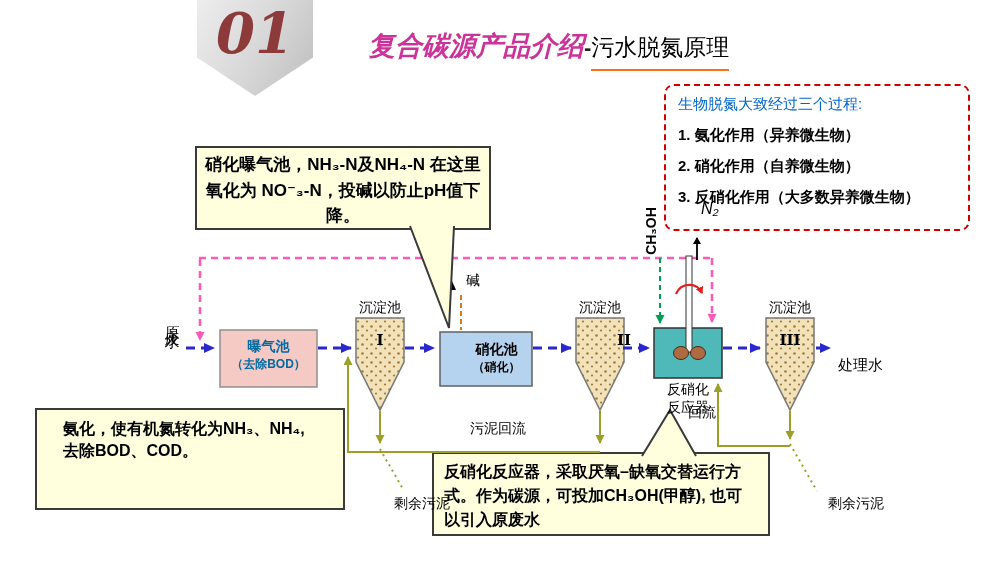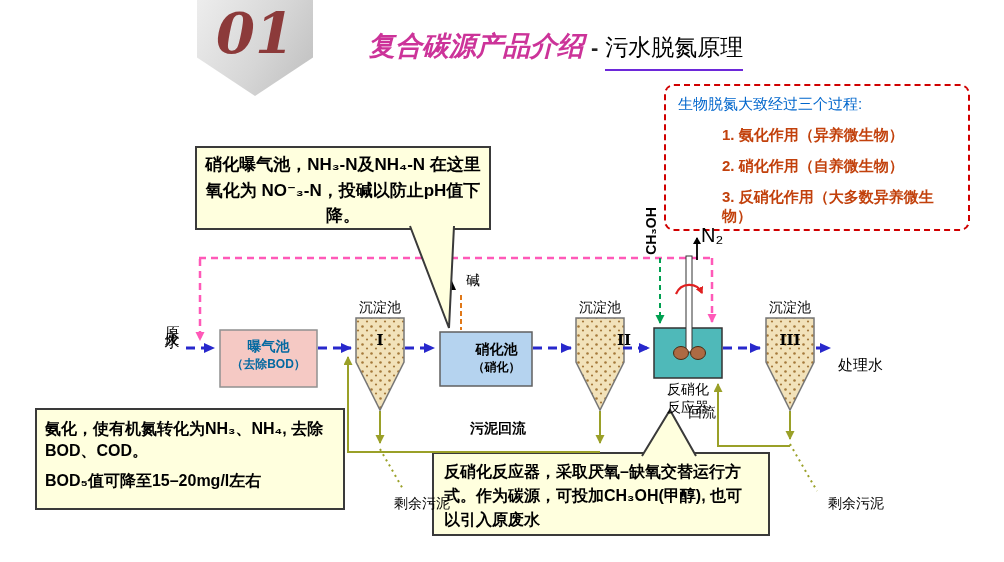--- a/index.html
+++ b/index.html
@@ -9,37 +9,37 @@
   .slide { position:absolute; left:0; top:0; width:1004px; height:562px; background:#fff; }
   .abs { position:absolute; }
 
   
   .banner { left:197px; top:0; width:116px; height:96px;
             background:linear-gradient(120deg,#ededed 0%,#d6d6d6 55%,#bdbdbd 100%);
             clip-path:polygon(0 0,100% 0,100% 60%,50% 100%,0 60%); }
   .section-num { left:197px; top:0; width:116px; text-align:center;
                  font-family:"DejaVu Serif","Liberation Serif",serif;
                  font-size:56px; font-style:italic; font-weight:bold; color:#8C3A3A; }
-  .title-row { left:368px; top:28px; display:flex; align-items:baseline; gap:7px; white-space:nowrap; }
+  .title-row { left:368px; top:28px; display:flex; align-items:baseline; white-space:nowrap; }
   .title-hl { font-size:27px; font-weight:bold; font-style:italic; color:#CC3399; }
   .title-sep { font-size:22px; font-weight:bold; color:#222; }
   .title-rest { font-size:23px; font-family:"DejaVu Serif","Liberation Serif",serif;
-                border-bottom:2px solid #6d28d9; padding-bottom:6px; }
+                border-bottom:2px solid #f97316; padding-bottom:6px; }
 
   
   .infobox { left:664px; top:84px; width:306px; height:147px; border:2px dashed #D00000;
              border-radius:10px; padding:9px 12px; background:#fff; }
   .info-heading { font-size:15px; font-weight:normal; color:#0066CC; }
-  .info-item { font-size:15px; font-weight:bold; color:#c2410c; margin-top:12px;margin-left:44px; }
+  .info-item { font-size:15px; font-weight:bold; color:#000000; margin-top:12px; }
 
   
   .callout { background:#FFFFDE; border:2px solid #3a3a3a; font-weight:bold; font-size:16px; color:#000; }
   .co-top  { left:195px; top:146px; width:296px; height:84px; text-align:center;
              font-size:17px; line-height:1.5; padding:4px 8px; }
-  .co-left { left:35px; top:408px; width:310px; height:102px; padding:8px 8px; line-height:1.35; }
+  .co-left { left:35px; top:408px; width:310px; height:102px; padding:8px 26px; line-height:1.35; }
   .co-left p + p { margin-top:9px; }
   .co-mid  { left:432px; top:452px; width:338px; height:84px; padding:6px 10px; line-height:1.5; }
 
   
   .lbl { font-size:14px; color:#000; }
   .center { text-align:center; }
   .vtext { writing-mode:vertical-rl; text-orientation:upright; letter-spacing:4px; font-size:15px; }
   .tank-label-red { color:#0369a1; font-weight:bold; }
   .tank-sub { font-size:12px; }
   .numeral { font-family:"DejaVu Serif","Liberation Serif",serif; font-weight:bold; font-size:15px; }
@@ -64,21 +64,20 @@
     <div class="info-item">1. 氨化作用（异养微生物）</div>
     <div class="info-item">2. 硝化作用（自养微生物）</div>
     <div class="info-item">3. 反硝化作用（大多数异养微生物）</div>
   </div>
 
   <div class="abs callout co-top">
     <span>硝化曝气池，NH₃-N及NH₄-N 在这里氧化为 NO⁻₃-N，投碱以防止pH值下降。</span>
   </div>
   <div class="abs callout co-left">
     <p>氨化，使有机氮转化为NH₃、NH₄, 去除BOD、COD。</p>
-    <p>BOD₅值可降至15–20mg/l左右</p>
   </div>
   <div class="abs callout co-mid">
     <span>反硝化反应器，采取厌氧–缺氧交替运行方式。作为碳源，可投加CH₃OH(甲醇), 也可以引入原废水</span>
   </div>
 
   <svg class="overlay" width="1004" height="562" viewBox="0 0 1004 562">
     <defs>
       <pattern id="dots" width="9" height="9" patternUnits="userSpaceOnUse">
         <rect width="9" height="9" fill="#F2E2BA"></rect>
         <circle cx="2.5" cy="2.5" r="1.3" fill="#A5793A"></circle>
@@ -169,30 +168,30 @@
 
   <div class="abs center" style="left:440px; top:341px; width:92px;padding-left:21px;">
     <div style="font-size:14px; font-weight:bold;">硝化池</div>
     <div class="tank-sub" style="font-weight:bold;">（硝化）</div>
   </div>
 
   <div class="abs lbl center" style="left:572px; top:299px; width:56px;">沉淀池</div>
   <div class="abs numeral center" style="left:576px; top:331px; width:48px;margin-left:24px;">II</div>
 
   <div class="abs lbl rot90 center" style="left:617px; top:222px; width:70px; height:18px;">CH₃OH</div>
-  <div class="abs lbl" style="left:701px; top:224px; font-size:20px;">N₂</div>
+  <div class="abs lbl" style="left:701px; top:200px; font-size:16px;font-style:italic;">N₂</div>
 
   <div class="abs center" style="left:650px; top:381px; width:76px;">
     <div class="lbl">反硝化</div>
     <div class="lbl">反应器</div>
   </div>
 
   <div class="abs lbl center" style="left:762px; top:299px; width:56px;">沉淀池</div>
   <div class="abs numeral center" style="left:766px; top:331px; width:48px;">III</div>
 
   <div class="abs lbl" style="left:838px; top:356px; font-size:15px;">处理水</div>
 
-  <div class="abs lbl" style="left:470px; top:420px;font-weight:bold;">污泥回流</div>
+  <div class="abs lbl" style="left:470px; top:420px;">污泥回流</div>
   <div class="abs lbl" style="left:688px; top:404px;">回流</div>
   <div class="abs lbl" style="left:394px; top:495px;">剩余污泥</div>
   <div class="abs lbl" style="left:828px; top:495px;">剩余污泥</div>
 
 </div>
 
 </body></html>

